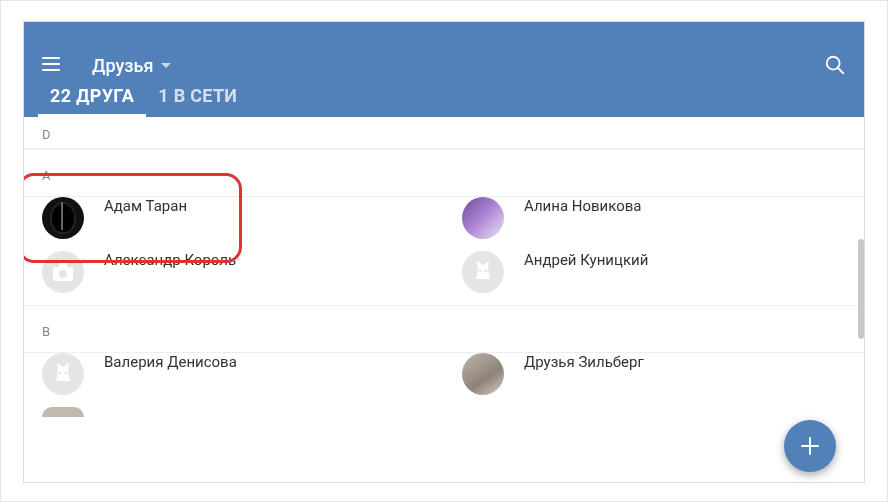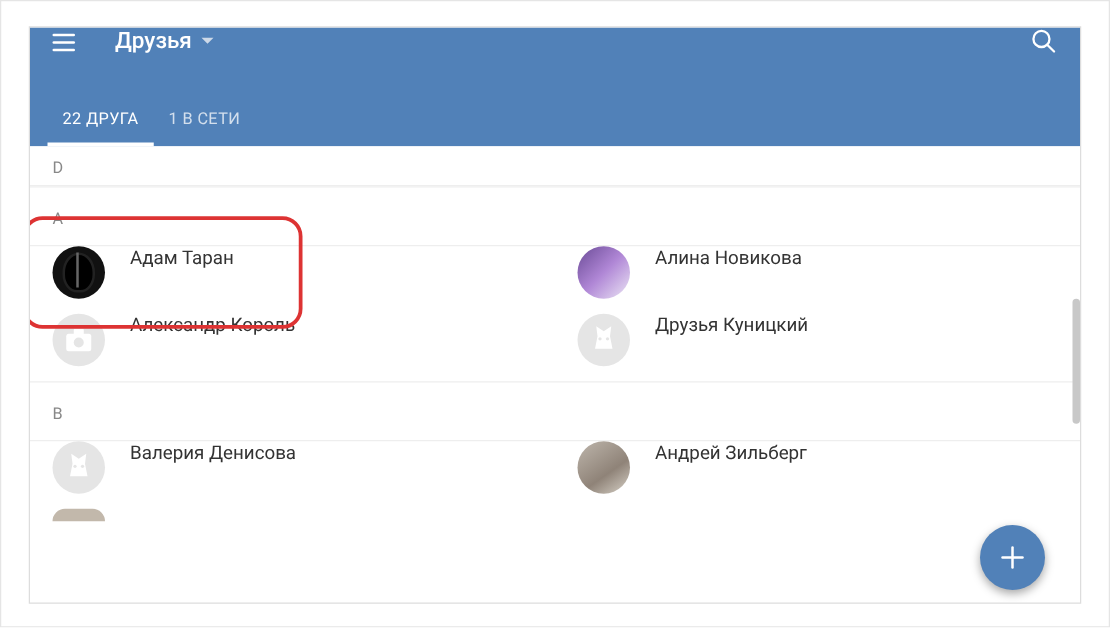--- a/index.html
+++ b/index.html
@@ -29,21 +29,21 @@
 }
 .header {
   height: 95px;
   background: #5181B8;
   color: #fff;
   display: flex;
   flex-direction: column;
 }
 .topbar {
   display: flex;
-  align-items: flex-start;
+  align-items: flex-end;
   height: 54px;
   padding: 0 12px;
 }
 .menu-icon {
   width: 24px;
   height: 24px;
   display: flex;
   flex-direction: column;
   justify-content: center;
   gap: 4px;
@@ -71,23 +71,23 @@
   height: 22px;
   margin-right: 6px;
   cursor: pointer;
 }
 .tabs {
   display: flex;
   height: 41px;
   padding: 0 14px;
 }
 .tab {
-  font-size: 13px;
+  font-size: 18px;
   letter-spacing: 0.3px;
-  font-weight: 400;
+  font-weight: 700;
   display: flex;
   align-items: center;
   padding: 0 12px;
   color: rgba(255,255,255,0.75);
   border-bottom: 3px solid transparent;
   cursor: pointer;
   box-sizing: border-box;
   height: 41px;
 }
 .tab.active {
@@ -267,39 +267,39 @@
           <div class="name">Александр Король</div>
         </div>
         <div class="friend">
           <div class="avatar av-dog">
             <svg width="30" height="30" viewBox="0 0 30 30" fill="#fff">
               <path d="M15 8 L9 4 L10 12 L8 22 L22 22 L20 12 L21 4 L15 8 Z"></path>
               <circle cx="12" cy="14" r="1.3" fill="#e5e5e5"></circle>
               <circle cx="18" cy="14" r="1.3" fill="#e5e5e5"></circle>
             </svg>
           </div>
-          <div class="name">Друзья Куницкий</div>
+          <div class="name">Андрей Куницкий</div>
         </div>
       </div>
 
       <div class="section-header big">В</div>
       <div class="grid">
         <div class="friend">
           <div class="avatar av-dog">
             <svg width="30" height="30" viewBox="0 0 30 30" fill="#fff">
               <path d="M15 8 L9 4 L10 12 L8 22 L22 22 L20 12 L21 4 L15 8 Z"></path>
               <circle cx="12" cy="14" r="1.3" fill="#e5e5e5"></circle>
               <circle cx="18" cy="14" r="1.3" fill="#e5e5e5"></circle>
             </svg>
           </div>
           <div class="name">Валерия Денисова</div>
         </div>
         <div class="friend">
           <div class="avatar av-photo"></div>
-          <div class="name">Андрей Зильберг</div>
+          <div class="name">Друзья Зильберг</div>
         </div>
       </div>
 
       <div class="grid peek">
         <div class="avatar" style="background:#c2b8ab"></div>
       </div>
 
       <div class="scroll-thumb"></div>
 
       <div class="fab">

